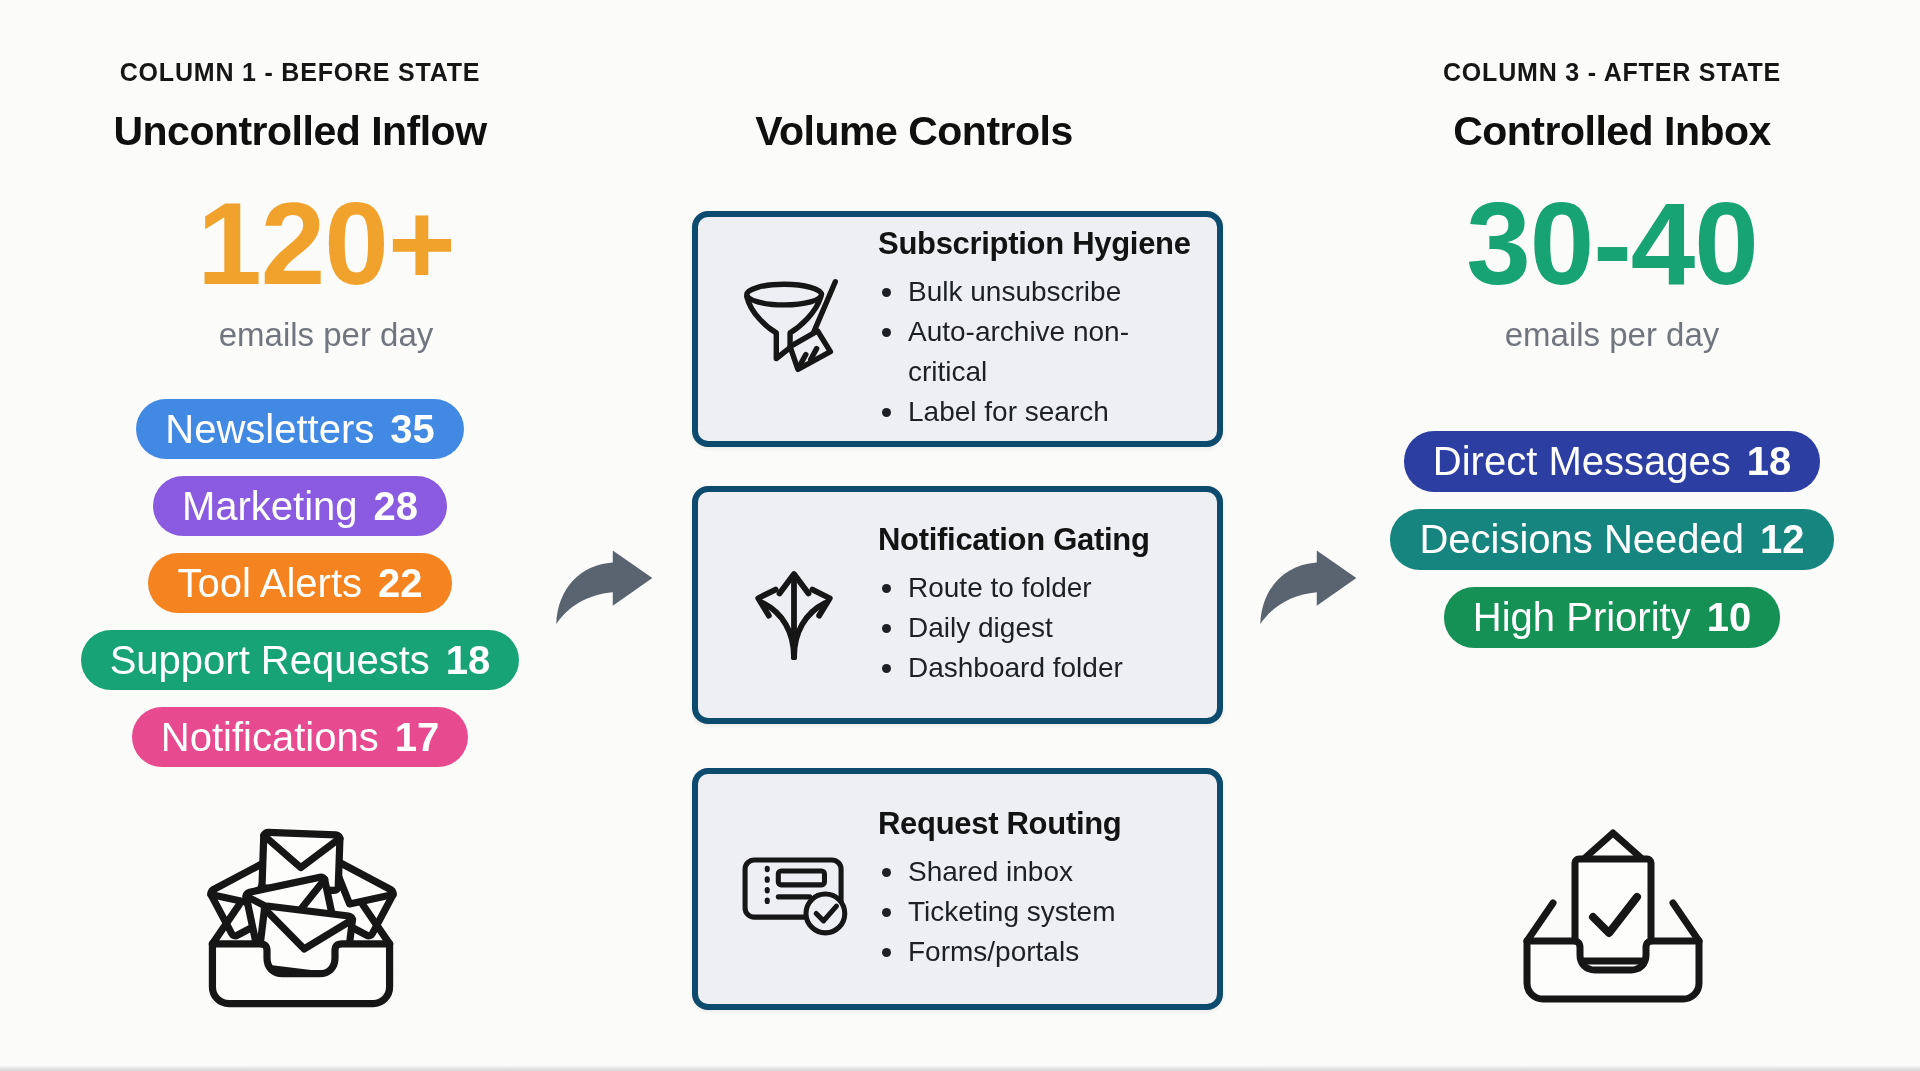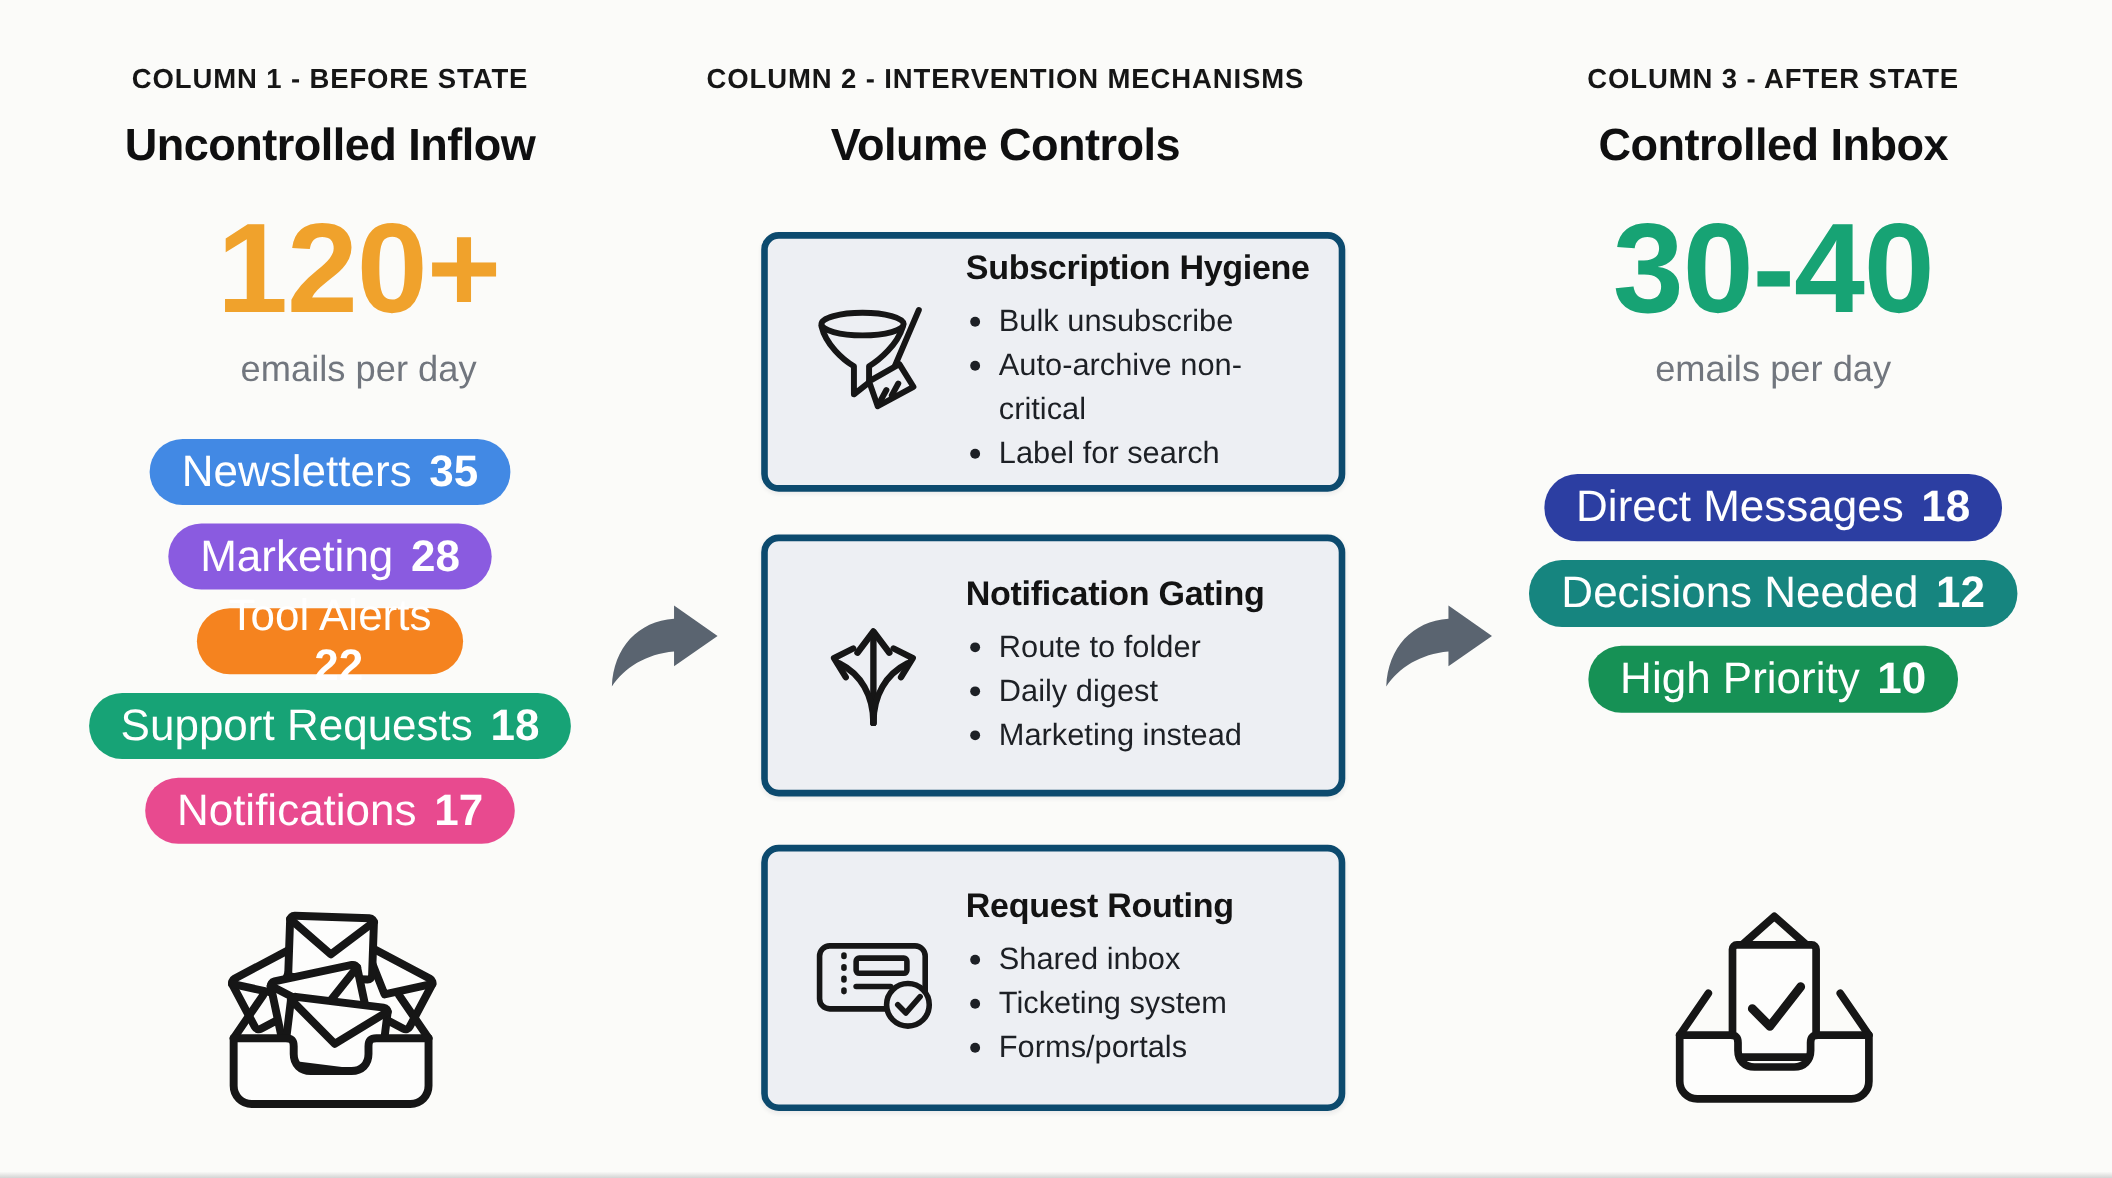--- a/index.html
+++ b/index.html
@@ -90,21 +90,21 @@
 
   <div class="pills" style="left:0; top:399px;">
     <div class="pill" style="background-color: rgb(66, 137, 228);">
       <span>Newsletters</span>
       <span class="num">35</span>
     </div>
     <div class="pill" style="background-color: rgb(138, 91, 224);">
       <span>Marketing</span>
       <span class="num">28</span>
     </div>
-    <div class="pill" style="background-color: rgb(245, 131, 31); flex-direction: column;">
+    <div class="pill" style="background-color: rgb(245, 131, 31);">
       <span>Tool Alerts</span>
       <span class="num">22</span>
     </div>
     <div class="pill" style="background-color: rgb(23, 163, 118);">
       <span>Support Requests</span>
       <span class="num">18</span>
     </div>
     <div class="pill" style="background-color: rgb(232, 74, 143);">
       <span>Notifications</span>
       <span class="num">17</span>
@@ -134,21 +134,20 @@
     </g>
     <path d="M40,86 L14,124 M160,86 L186,124"></path>
     <path d="M14,124 H60 C65,124 67,126 67,131 V138 C67,147 73,153 82,153 H118 C127,153 133,147 133,138 V131 C133,126 135,124 140,124 H186 V166 C186,175 179,182 170,182 H30 C21,182 14,175 14,166 Z" fill="#fdfdfc"></path>
   </svg>
 
   <svg class="flow-arrow" style="left:552px; top:541px;" width="106" height="94" viewBox="0 0 150 110">
     <path d="M6,106 C8,56 40,22 86,19 L86,2 L142,41 L86,80 L86,61 C50,64 22,82 6,106 Z" fill="#5a6470"></path>
   </svg>
 
   <div class="colhead" style="left:614px; top:0; height:200px;">
-    <div class="kicker">COLUMN 2 - INTERVENTION MECHANISMS</div>
     <div class="title">Volume Controls</div>
   </div>
 
   <div class="card" style="top:211px; height:236px;">
     <div class="icon-box">
       <svg width="118" height="118" viewBox="0 0 120 120" fill="none" stroke="#161616" stroke-width="5.5" stroke-linejoin="round" stroke-linecap="round">
         <ellipse cx="50" cy="25" rx="38" ry="10.5"></ellipse>
         <path d="M12,27 C16,44 32,58 42,64 L42,90 L56,79 L56,64 C66,58 82,44 87,28"></path>
         <path d="M102,12 L78,68"></path>
         <path d="M56,78 L84,62 L97,83 L64,101 Z" fill="#edeff3"></path>
@@ -174,21 +173,21 @@
         <path d="M41,44 L23,53 L34,71"></path>
         <path d="M60,114 C60,88 72,68 92,58"></path>
         <path d="M79,44 L97,53 L86,71"></path>
       </svg>
     </div>
     <div class="card-text">
       <div class="card-title">Notification Gating</div>
       <ul>
         <li>Route to folder</li>
         <li>Daily digest</li>
-        <li>Marketing instead</li>
+        <li>Dashboard folder</li>
       </ul>
     </div>
   </div>
 
   <div class="card" style="top:768px; height:242px;">
     <div class="icon-box">
       <svg width="122" height="108" viewBox="0 0 130 115" fill="none" stroke="#161616" stroke-width="5.5" stroke-linejoin="round" stroke-linecap="round">
         <rect x="12" y="26" width="104" height="62" rx="10" fill="#edeff3"></rect>
         <path d="M36,35 V80" stroke-dasharray="1.5,10"></path>
         <rect x="48" y="38" width="50" height="15" rx="3"></rect>

